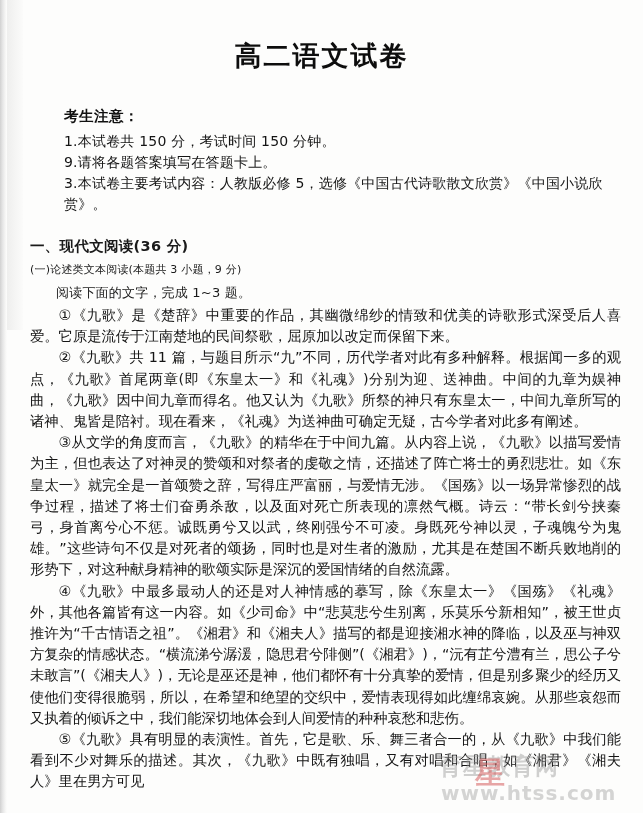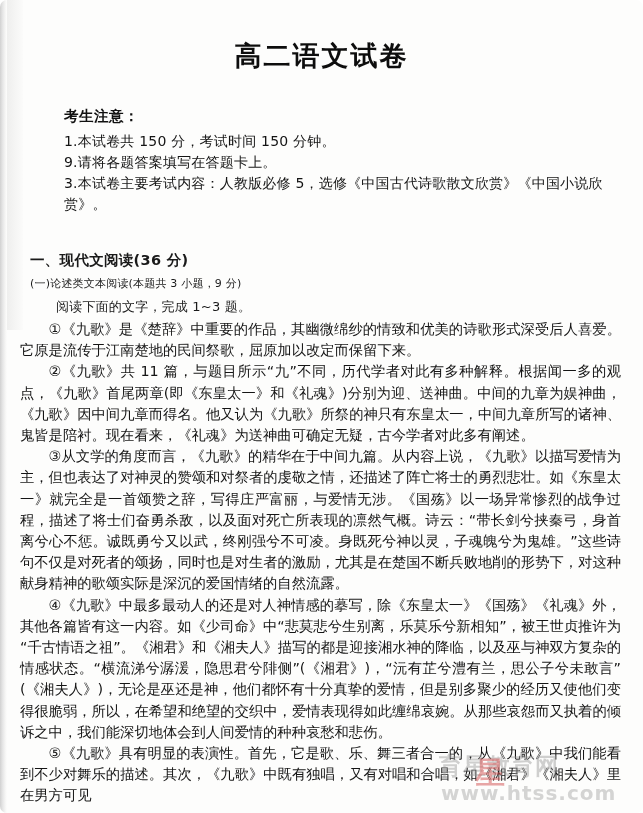--- a/index.html
+++ b/index.html
@@ -9,21 +9,20 @@
     background: #ffffff;
   }
   .page {
     position: relative;
     width: 643px;
     height: 813px;
     overflow: hidden;
     background: #fdfdfc;
     font-family: "DejaVu Sans", "Liberation Sans", sans-serif;
     color: #1a1a1a;
-    border-radius: 7px;
   }
   
   .scan-edge {
     position: absolute;
     left: 0;
     top: 0;
     width: 7px;
     height: 100%;
     background: linear-gradient(to right, #c9c9c9 0%, #e2e2e2 38%, #f4f4f3 75%, #fdfdfc 100%);
     opacity: .85;
@@ -67,21 +66,21 @@
     color: #111;
   }
   .notice-line {
     font-size: 14px;
     line-height: 21px;
     letter-spacing: .2px;
     color: #141414;
   }
 
   .section-block {
-    margin-top: 34px;
+    margin-top: 20px;
     padding-left: 30px;
     padding-right: 24px;
   }
   .section-title {
     font-size: 14.5px;
     font-weight: bold;
     line-height: 23px;
     letter-spacing: .3px;
   }
   .subsection-title {
@@ -90,21 +89,21 @@
     letter-spacing: .2px;
   }
   .instruction {
     font-size: 13px;
     line-height: 23px;
     text-indent: 2em;
     letter-spacing: .2px;
   }
 
   .body-block {
-    padding-left: 20px;
+    padding-left: 30px;
     padding-right: 22px;
     margin-top: 1px;
   }
   .para {
     font-size: 14.3px;
     line-height: 21.2px;
     text-indent: 2em;
     text-align: justify;
     text-justify: inter-ideograph;
     letter-spacing: 0px;

